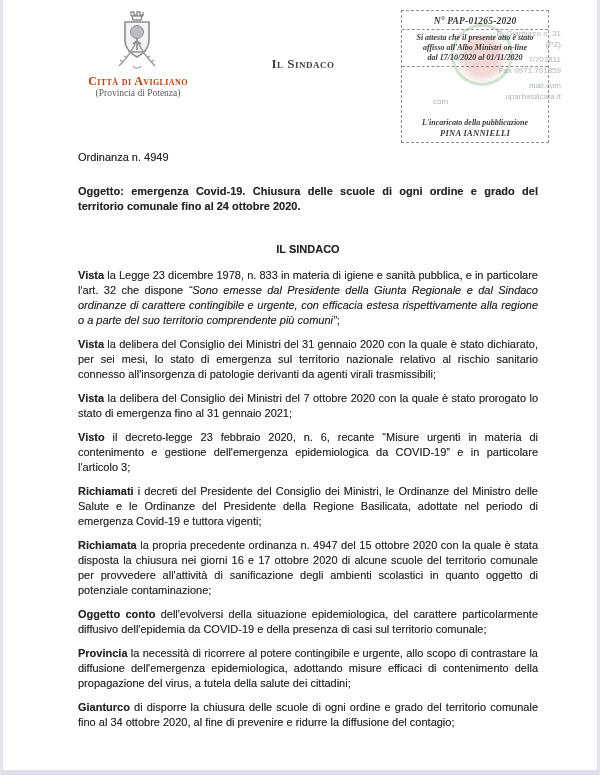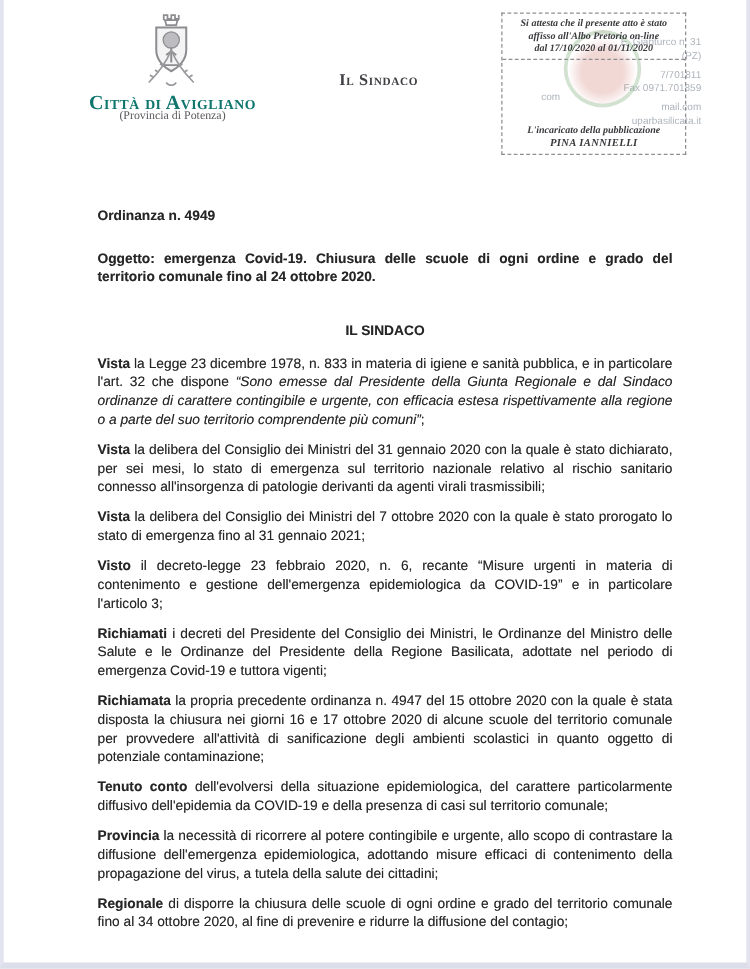--- a/index.html
+++ b/index.html
@@ -23,21 +23,21 @@
   
   .crest{
     position:absolute;left:102px;top:8px;width:64px;height:66px;
   }
   .muni-name{
     position:absolute;left:40px;top:74px;width:190px;
     text-align:center;
     font-family:"Liberation Serif", serif;
     font-variant:small-caps;
     font-weight:bold;
-    font-size:16px;letter-spacing:.4px;color:#0f766e;
+    font-size:12px;letter-spacing:.4px;color:#c2410c;
   }
   .muni-prov{
     position:absolute;left:40px;top:88px;width:190px;
     text-align:center;
     font-family:"Liberation Serif", serif;
     font-size:9.5px;color:#5a5a5e;
   }
   .office-title{
     position:absolute;left:240px;top:56px;width:120px;
     text-align:center;
@@ -53,21 +53,21 @@
     text-align:right;
     font-size:8px;line-height:11px;
     color:rgba(122,132,146,.62);
     z-index:1;
   }
   .letterhead span{display:block;}
   .lh-f0{margin-top:4px;}
   .lh-f2{margin-top:4px;}
   .lh-f4{margin-top:4px;}
   .lh-com{
-    position:absolute;left:430px;top:73px;
+    position:absolute;left:430px;top:97px;
     font-size:8px;color:rgba(122,132,146,.62);z-index:1;
   }
   .faint-seal{
     position:absolute;left:448px;top:24px;width:56px;height:56px;
     border:3px solid rgba(125,175,125,.35);
     border-radius:50%;
     background:radial-gradient(circle at 50% 55%, rgba(205,115,105,.28) 0 40%, rgba(205,115,105,0) 66%);
     z-index:1;
   }
 
@@ -89,21 +89,21 @@
   .stamp-officer-label{font-size:8px;line-height:10px;margin-top:48px;}
   .stamp-officer-name{font-size:8.5px;line-height:11px;letter-spacing:.3px;}
 
   
   .doc-body{
     position:absolute;left:75px;top:150px;width:460px;
     font-size:11px;line-height:15px;
     color:#262626;
     text-shadow:0 0 .4px rgba(40,40,40,.45);
   }
-  .ord-num{margin:16px 0 19px 0;font-weight:bold;}
+  .ord-num{margin:0 0 19px 0;}
   .subject{margin:0 0 28px 0;font-weight:bold;text-align:justify;}
   .sindaco-heading{margin:0 0 11px 0;font-weight:bold;text-align:center;}
   .para{margin:0 0 9px 0;text-align:justify;}
   .para .b{font-weight:bold;}
   .para .i{font-style:italic;}
 </style>
 </head>
 <body>
 
 <div class="page">
@@ -139,40 +139,43 @@
     <span class="lh-f2">7/701811</span>
     <span class="lh-f3">Fax 0971.701859</span>
     <span class="lh-f4">mail.com</span>
     <span class="lh-f5">uparbasilicata.it</span>
   </div>
   <span class="lh-com">com</span>
   <div class="faint-seal"></div>
 
   <div class="stamp">
     <div class="sec">
+      <div class="stamp-number">N° PAP-01265-2020</div>
+    </div>
+    <div class="sec">
       <div class="stamp-attest">Si attesta che il presente atto è stato</div>
-      <div class="stamp-attest">affisso all'Albo Pretorio on-line</div>
+      <div class="stamp-attest">affisso all'Albo Ministri on-line</div>
       <div class="stamp-attest">dal 17/10/2020 al 01/11/2020</div>
     </div>
     <div class="sec">
       <div class="stamp-officer-label">L'incaricato della pubblicazione</div>
       <div class="stamp-officer-name">PINA IANNIELLI</div>
     </div>
   </div>
 
   <div class="doc-body">
     <p class="ord-num">Ordinanza n. 4949</p>
     <p class="subject">Oggetto:  emergenza Covid-19. Chiusura delle scuole di ogni ordine e grado del territorio comunale fino al 24 ottobre 2020.</p>
     <p class="sindaco-heading">IL SINDACO</p>
     <div>
         <p class="para"><span class="b">Vista</span><span> la Legge 23 dicembre 1978, n. 833 in materia di igiene e sanità pubblica, e in particolare l'art. 32 che dispone </span><span class="i">“Sono emesse dal Presidente della Giunta Regionale e dal Sindaco ordinanze di carattere contingibile e urgente, con efficacia estesa rispettivamente alla regione o a parte del suo territorio comprendente più comuni”</span><span>;</span></p>
         <p class="para"><span class="b">Vista</span><span> la delibera del Consiglio dei Ministri del 31 gennaio 2020 con la quale è stato dichiarato, per sei mesi, lo stato di emergenza sul territorio nazionale relativo al rischio sanitario connesso all'insorgenza di patologie derivanti da agenti virali trasmissibili;</span></p>
         <p class="para"><span class="b">Vista</span><span> la delibera del Consiglio dei Ministri del 7 ottobre 2020 con la quale è stato prorogato lo stato di emergenza fino al 31 gennaio 2021;</span></p>
         <p class="para"><span class="b">Visto</span><span> il decreto-legge 23 febbraio 2020, n. 6, recante “Misure urgenti in materia di contenimento e gestione dell'emergenza epidemiologica da COVID-19” e in particolare l'articolo 3;</span></p>
         <p class="para"><span class="b">Richiamati</span><span> i decreti del Presidente del Consiglio dei Ministri, le Ordinanze del Ministro delle Salute e le Ordinanze del Presidente della Regione Basilicata, adottate nel periodo di emergenza Covid-19 e tuttora vigenti;</span></p>
         <p class="para"><span class="b">Richiamata</span><span> la propria precedente ordinanza n. 4947 del 15 ottobre 2020 con la quale è stata disposta la chiusura nei giorni 16 e 17 ottobre 2020 di alcune scuole del territorio comunale per provvedere all'attività di sanificazione degli ambienti scolastici in quanto oggetto di potenziale contaminazione;</span></p>
-        <p class="para"><span class="b">Tenuto conto</span><span> dell'evolversi della situazione epidemiologica, del carattere particolarmente diffusivo dell'epidemia da COVID-19 e della presenza di casi sul territorio comunale;</span></p>
+        <p class="para"><span class="b">Oggetto conto</span><span> dell'evolversi della situazione epidemiologica, del carattere particolarmente diffusivo dell'epidemia da COVID-19 e della presenza di casi sul territorio comunale;</span></p>
         <p class="para"><span class="b">Provincia</span><span> la necessità di ricorrere al potere contingibile e urgente, allo scopo di contrastare la diffusione dell'emergenza epidemiologica, adottando misure efficaci di contenimento della propagazione del virus, a tutela della salute dei cittadini;</span></p>
-        <p class="para"><span class="b">Regionale</span><span> di disporre la chiusura delle scuole di ogni ordine e grado del territorio comunale fino al 34 ottobre 2020, al fine di prevenire e ridurre la diffusione del contagio;</span></p>
+        <p class="para"><span class="b">Gianturco</span><span> di disporre la chiusura delle scuole di ogni ordine e grado del territorio comunale fino al 34 ottobre 2020, al fine di prevenire e ridurre la diffusione del contagio;</span></p>
       </div>
   </div>
 
 </div>
 
 </body></html>

